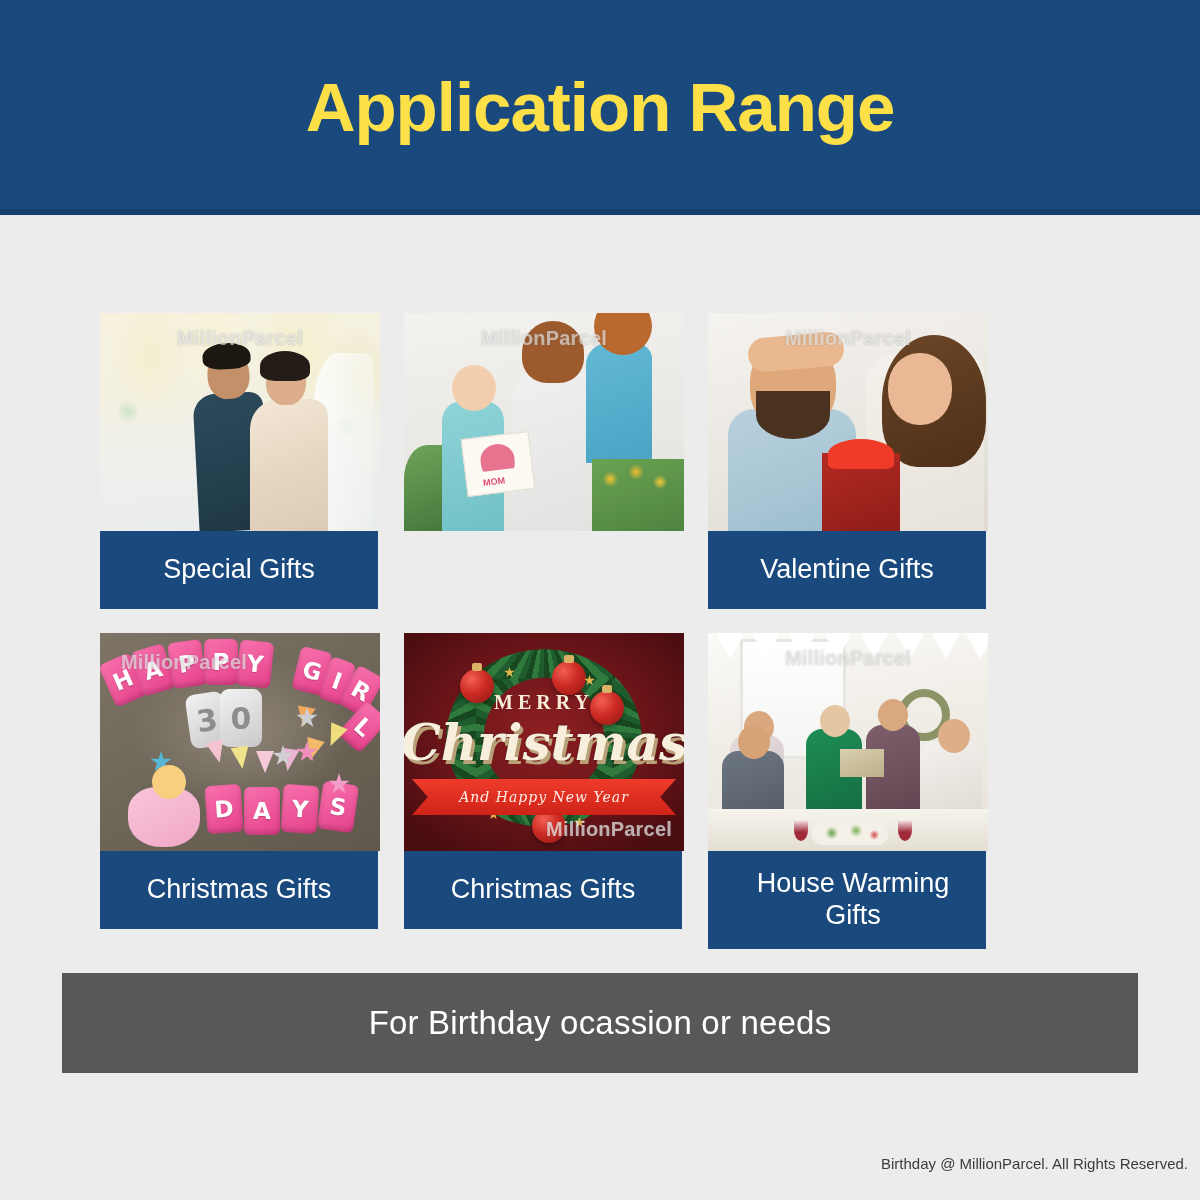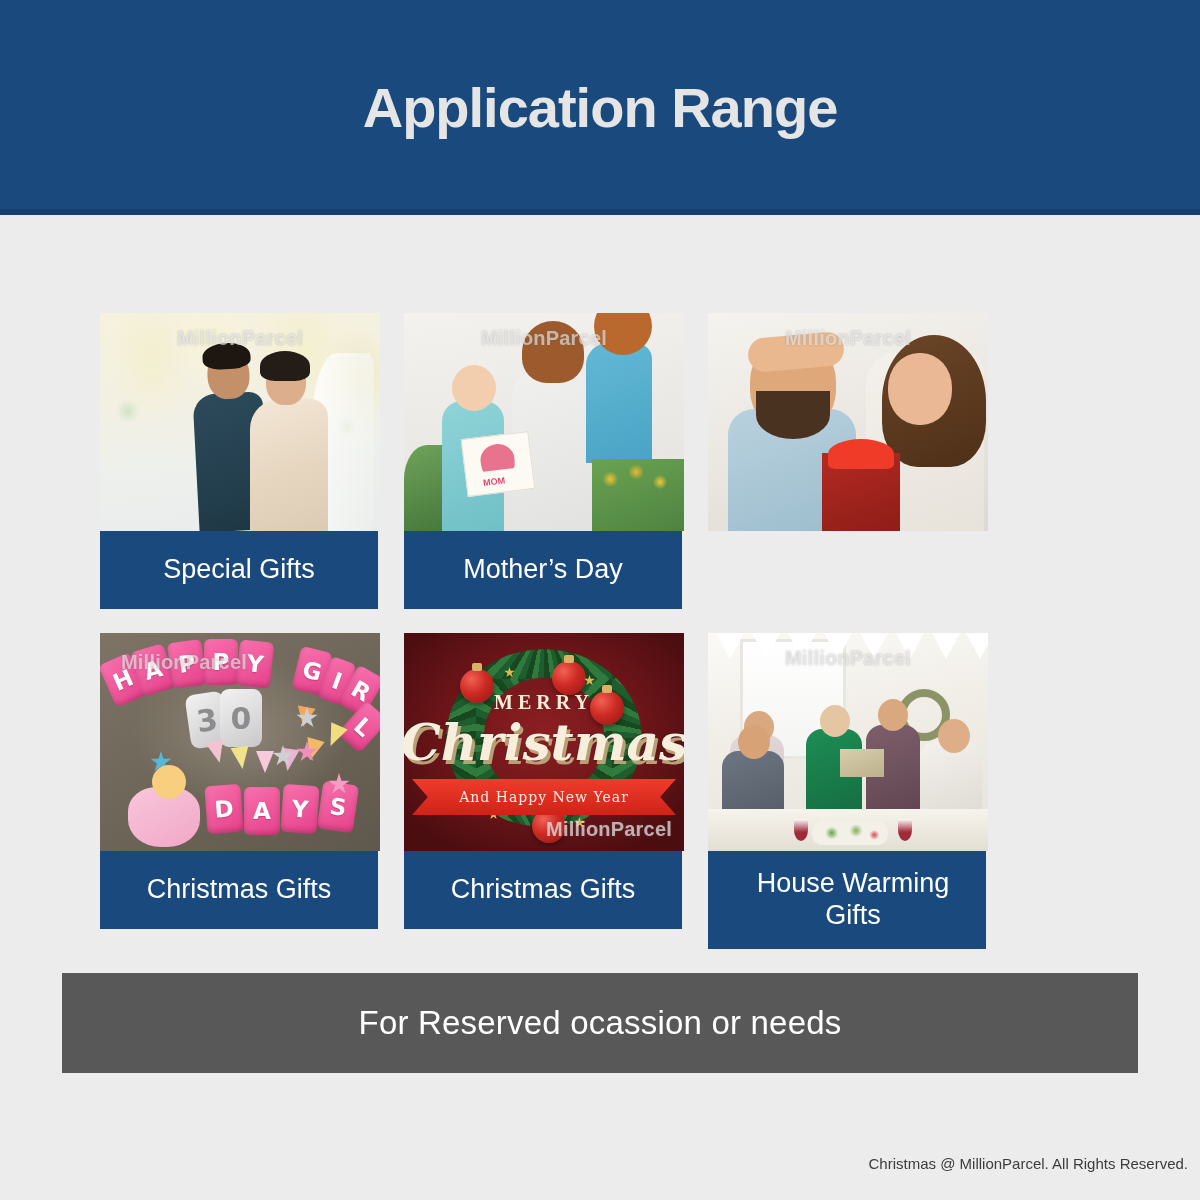--- a/index.html
+++ b/index.html
@@ -25,22 +25,22 @@
     position: relative;
   }
   .header::after {
     content: "";
     position: absolute;
     left: 0; right: 0; bottom: 0;
     height: 6px;
     background: #15406e;
   }
   .header-title {
-    color: #e5e5e5;
-    font-size: 56px;
+    color: #fde047;
+    font-size: 69px;
     font-weight: bold;
     letter-spacing: -1px;
     line-height: 1;
   }
 
   
   .grid {
     position: absolute;
     top: 313px;
     left: 100px;
@@ -475,20 +475,21 @@
     background: linear-gradient(180deg, #ef3b2b 0%, #cf2318 100%);
     display: flex;
     align-items: center;
     justify-content: center;
     z-index: 6;
     clip-path: polygon(0 0, 100% 0, 94% 50%, 100% 100%, 0 100%, 6% 50%);
   }
   .ph-christmas .banner-ribbon span {
     color: #fdeee6;
     font-family: "DejaVu Serif", serif;
+    font-style: italic;
     font-size: 14px;
     letter-spacing: 1px;
   }
   .ph-christmas .xstar {
     position: absolute;
     width: 11px; height: 11px;
     background: #e4b84f;
     clip-path: polygon(50% 0%, 61% 35%, 98% 35%, 68% 57%, 79% 91%, 50% 70%, 21% 91%, 32% 57%, 2% 35%, 39% 35%);
     z-index: 5;
   }
@@ -604,36 +605,36 @@
       <div class="plant"></div>
       <div class="baby"></div>
       <div class="mom"></div>
       <div class="mom-hair"></div>
       <div class="kid"></div>
       <div class="kid-hair"></div>
       <div class="card-art"></div>
       <div class="tulips"></div>
       <div class="wm">MillionParcel</div>
     </div>
-    <div class="card-label">Mother’s Day</div>
   </div>
 
   <div class="card">
     <div class="card-photo ph-valentine">
       <div class="woman"></div>
       <div class="w-hair"></div>
       <div class="w-face"></div>
       <div class="man"></div>
       <div class="man-head"></div>
       <div class="beard"></div>
       <div class="hand"></div>
       <div class="giftbag"></div>
       <div class="ribbon"></div>
       <div class="wm">MillionParcel</div>
     </div>
+    <div class="card-label">Valentine Gifts</div>
   </div>
 
   <div class="card">
     <div class="card-photo ph-birthday">
 
       <div class="bday-letter" style="left:6px;  top:24px;  width:34px; height:46px; transform:rotate(-24deg);">H</div>
       <div class="bday-letter" style="left:36px; top:14px;  width:34px; height:46px; transform:rotate(-16deg);">A</div>
       <div class="bday-letter" style="left:70px; top:8px;   width:34px; height:46px; transform:rotate(-8deg);">P</div>
       <div class="bday-letter" style="left:104px;top:6px;   width:34px; height:46px;">P</div>
       <div class="bday-letter" style="left:138px;top:8px;   width:34px; height:46px; transform:rotate(6deg);">Y</div>
@@ -727,16 +728,16 @@
       <div class="wineglass" style="left:86px;"></div>
       <div class="wineglass" style="left:190px;"></div>
       <div class="wm">MillionParcel</div>
     </div>
     <div class="card-label two-line">House Warming Gifts</div>
   </div>
 
 </div>
 
 <div class="banner">
-  <span class="banner-text">For Reserved ocassion or needs</span>
+  <span class="banner-text">For Birthday ocassion or needs</span>
 </div>
 
-<div class="copyright">Christmas @ MillionParcel. All Rights Reserved.</div>
+<div class="copyright">Birthday @ MillionParcel. All Rights Reserved.</div>
 
 </body></html>

